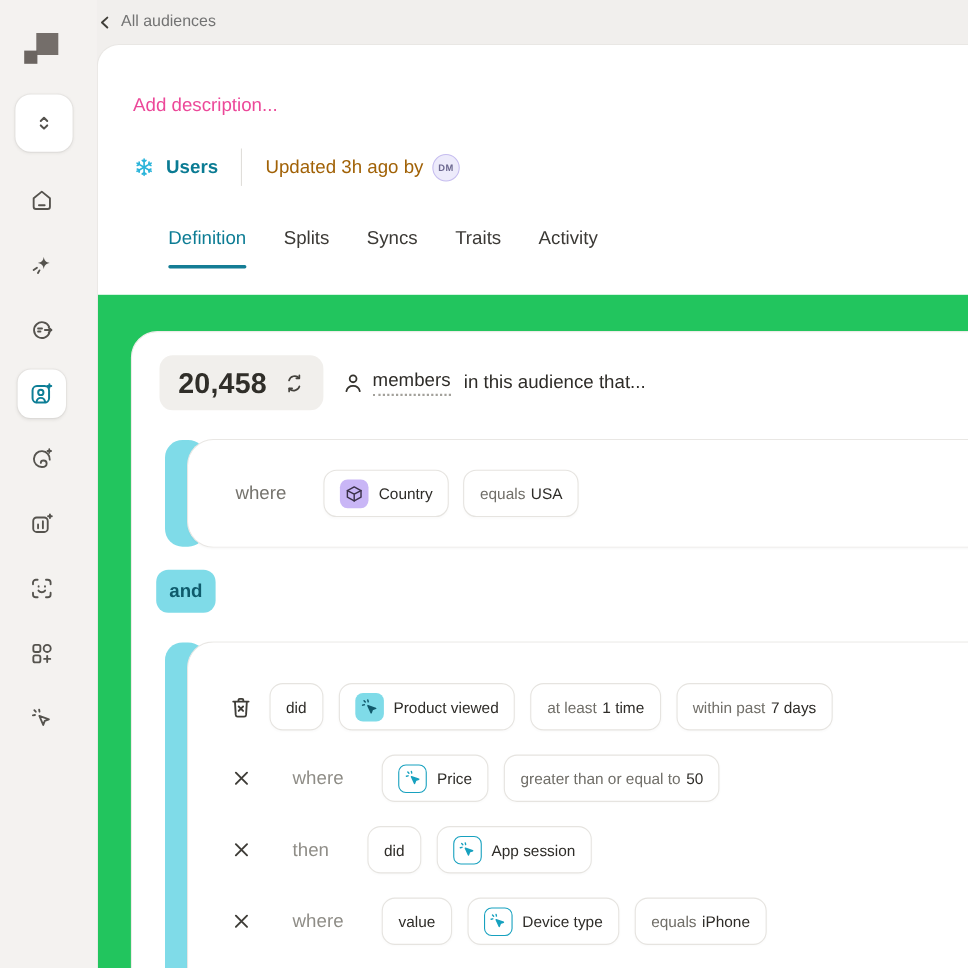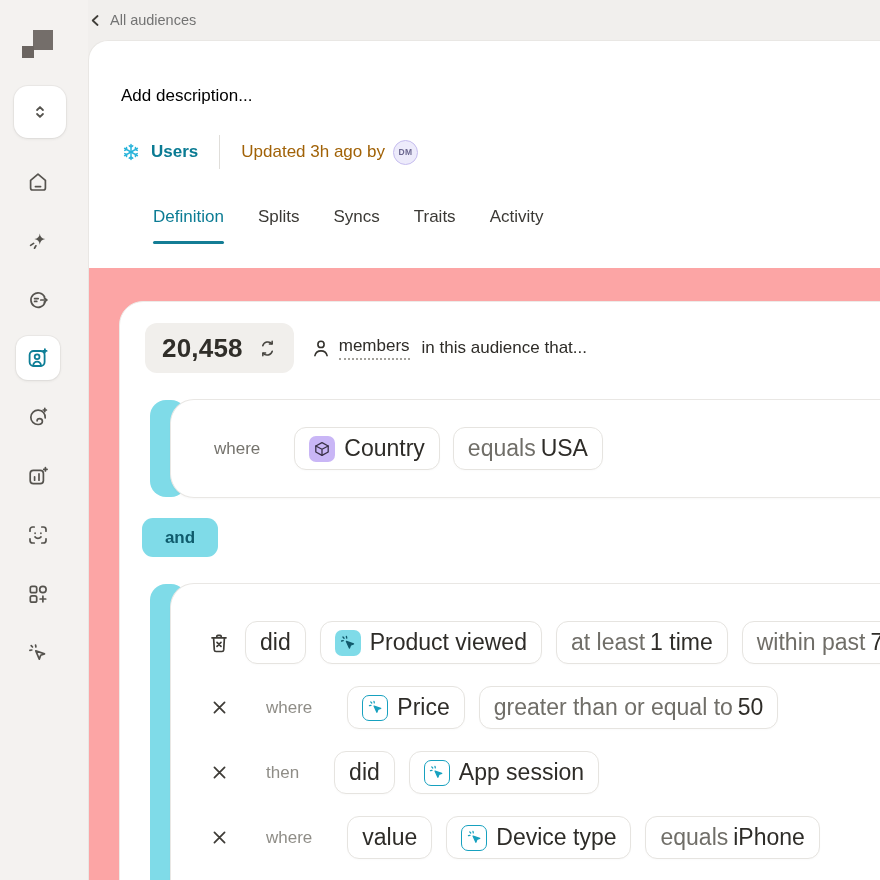--- a/index.html
+++ b/index.html
@@ -23,35 +23,35 @@
   .main { position:absolute; left:88px; top:0; right:0; bottom:0; }
   .breadcrumb { position:absolute; left:0; top:0; height:40px; display:flex; align-items:center; gap:7px; padding-left:0px;
                 font-size:14.5px; color:#737373; cursor:pointer; }
   .breadcrumb svg { color:#403e39; }
 
   .main-card { position:absolute; left:0; top:40px; right:0; bottom:0; background:#ffffff;
                border-top-left-radius:20px; border-top:1px solid #e9e7e4; border-left:1px solid #e9e7e4; overflow:hidden; }
 
   .card-header { padding:30px 0 0 32px; }
   .page-title { font-size:23px; line-height:28px; font-weight:700; color:#282724; letter-spacing:.1px; }
-  .page-desc { margin-top:15px; font-size:17px; color:#000000; }
+  .page-desc { margin-top:15px; font-size:17px; color:#ec4899; }
   .meta-row { margin-top:29px; display:flex; align-items:center; font-size:17px; }
   .entity-link { display:flex; align-items:center; gap:10px; color:#0a7b93; font-weight:700; cursor:pointer; }
   .meta-divider { width:1px; height:34px; background:#e0deda; margin:0 21px; }
   .updated-text { color:#a16207; }
   .avatar { width:25px; height:25px; border-radius:50%; background:#edebfb; border:1px solid #c6bdef; margin-left:8px;
             display:flex; align-items:center; justify-content:center; font-size:8.5px; font-weight:700; color:#6c6890; letter-spacing:.3px; }
 
   .tabs { margin-top:38px; padding-left:32px; display:flex; gap:34px; }
   .tab { position:relative; font-size:17px; color:#3b3935; padding-bottom:17px; cursor:pointer; }
   .tab.active { color:#0c7c94; }
   .tab.active::after { content:""; position:absolute; left:0; right:0; bottom:0; height:3.5px; background:#147d95; border-radius:2px; }
 
   
-  .panel { position:absolute; left:0; right:0; top:227px; bottom:0; background:#fca5a5; overflow:hidden; }
+  .panel { position:absolute; left:0; right:0; top:227px; bottom:0; background:#22c55e; overflow:hidden; }
   .inner-card { position:absolute; left:30px; top:33px; right:-60px; bottom:-60px; background:#ffffff;
                 border:1px solid #edebe8; border-top-left-radius:24px; padding-top:21px; overflow:hidden; }
 
   .count-row { margin-left:25px; display:flex; align-items:center; }
   .count-pill { display:flex; align-items:center; gap:15px; background:#f1efec; border-radius:12px; height:50px; padding:0 17px; }
   .count-num { font-size:26px; font-weight:700; color:#302e29; letter-spacing:.2px; }
   .refresh-btn { color:#44423d; cursor:pointer; display:flex; }
   .members-seg { display:flex; align-items:center; gap:8px; margin-left:17px; font-size:17px; color:#2e2c28; }
   .members-label { border-bottom:2px dotted #a3a19b; padding-bottom:2px; cursor:pointer; }
   .members-suffix { margin-left:4px; }
@@ -66,30 +66,30 @@
   .group-2 .gcard { border-radius:24px 0 0 0; border-bottom:none; }
   .g1-row { height:100%; display:flex; align-items:center; gap:13px; padding-left:22px; }
   .g2-rows { padding:37px 0 0 36px; display:flex; flex-direction:column; gap:22px; }
   .cond-row { display:flex; align-items:center; gap:14px; height:43px; }
 
   .conn { font-size:17px; color:#8f8d87; margin:0 21px; }
   .conn-dark { color:#75736d; }
   .remove { width:24px; display:flex; justify-content:center; color:#3e3c37; cursor:pointer; flex:none; }
 
   .btn { display:inline-flex; align-items:center; gap:9px; height:43px; padding:0 14px; background:#ffffff;
-         border:1px solid #e6e4e0; border-radius:12px; font-size:23px; color:#2e2c28; cursor:pointer; white-space:nowrap;
+         border:1px solid #e6e4e0; border-radius:12px; font-size:14px; color:#2e2c28; cursor:pointer; white-space:nowrap;
          box-shadow:0 1px 2px rgba(40,38,35,.02); }
   .chip { width:26px; height:26px; border-radius:7px; flex:none; display:flex; align-items:center; justify-content:center; }
   .chip-purple { background:#c9b6f6; color:#3a3148; }
   .chip-cyan { background:#7fdbe8; color:#11596b; }
   .chip-outline { background:#ffffff; border:1.7px solid #17a1bf; color:#17a1bf; }
   .op-prefix { color:#706e68; margin-right:5px; }
   .op-value { color:#2e2c28; }
 
-  .and-pill { margin-left:22px; margin-top:20px; width:76px; height:39px; background:#7fdbe8; border-radius:11px;
+  .and-pill { margin-left:22px; margin-top:20px; width:54px; height:39px; background:#7fdbe8; border-radius:11px;
               display:flex; align-items:center; justify-content:center; font-size:17px; font-weight:600; color:#0f5b6c; cursor:pointer; }
 </style>
 </head>
 <body>
 
 <div class="sidebar">
   <div class="logo">
     <div class="sq-big"></div>
     <div class="sq-small"></div>
   </div>

